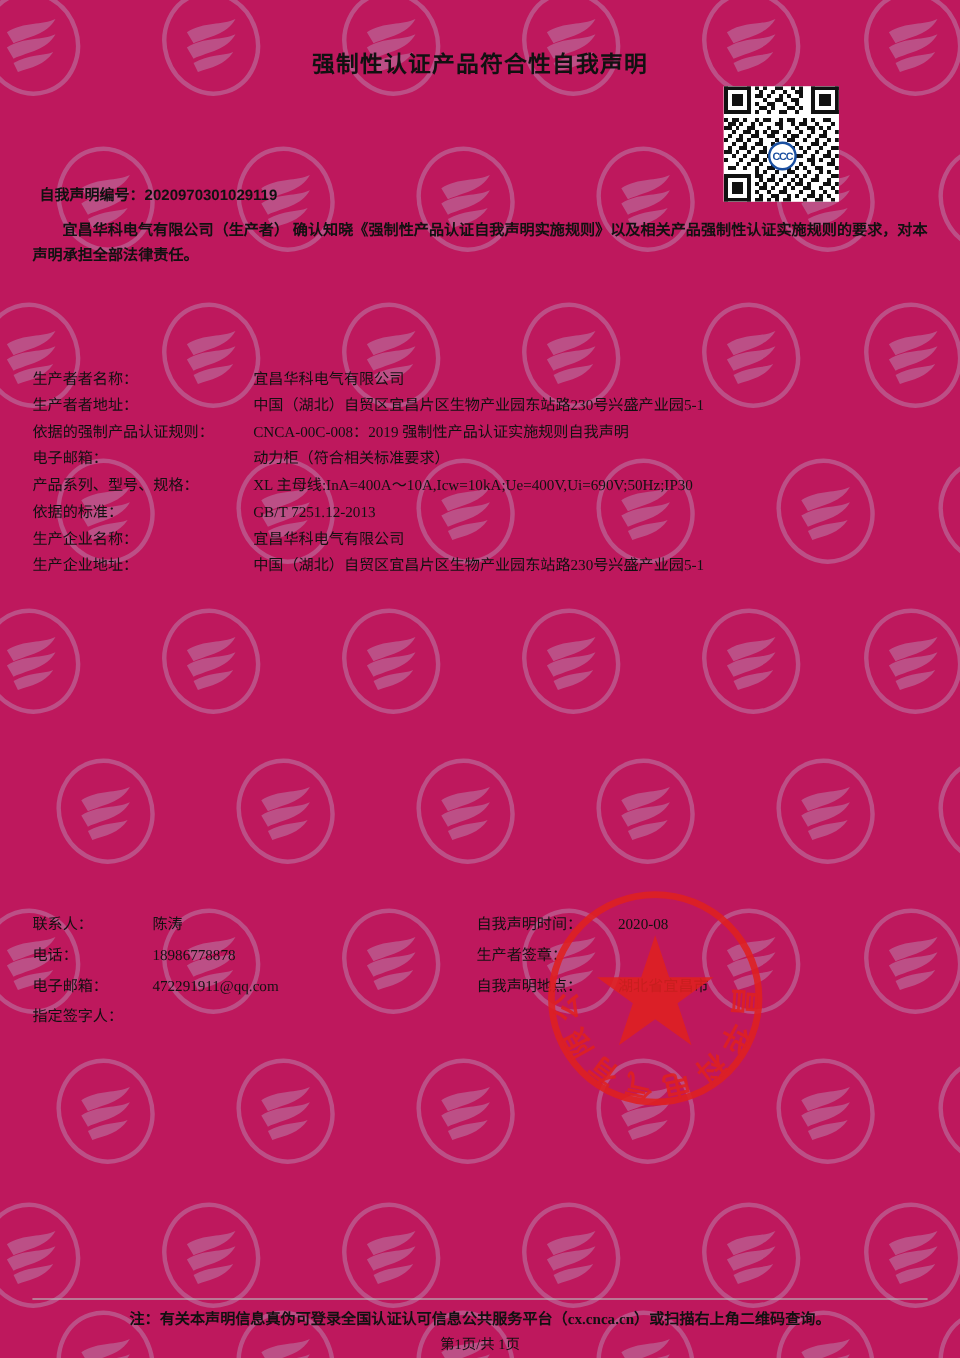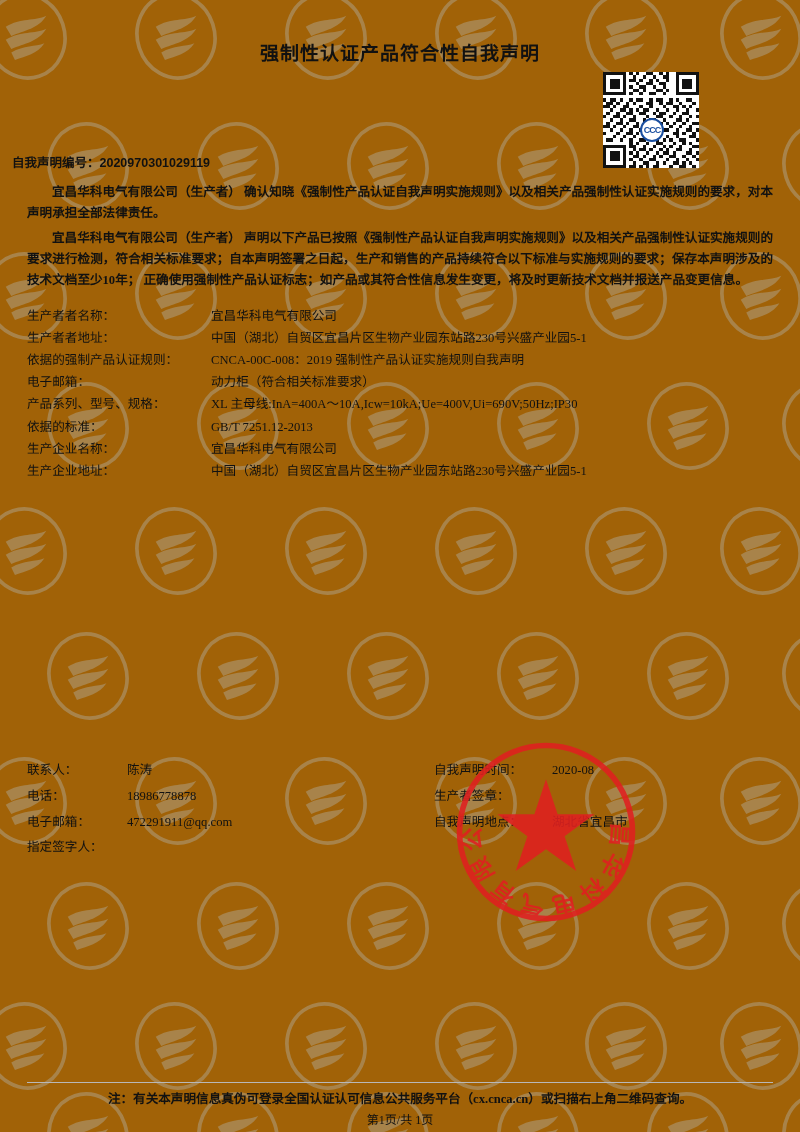--- a/index.html
+++ b/index.html
@@ -4,21 +4,21 @@
 <style>
   html, body {
     margin: 0;
     padding: 0;
     background: #ffffff;
   }
   .page {
     position: relative;
     width: 800px;
     height: 1132px;
-    background: #a16207;
+    background: #be185d;
     overflow: hidden;
     font-family: "Liberation Serif", "DejaVu Serif", serif;
     color: #111;
   }
 
   
   .watermark-layer {
     position: absolute;
     inset: 0;
     z-index: 0;
@@ -78,21 +78,21 @@
     color: #1a4fa0;
     font-size: 9px;
     font-weight: bold;
     letter-spacing: -1px;
     font-family: "Liberation Sans", sans-serif;
   }
 
   .decl-no {
     position: absolute;
     top: 152px;
-    left: 12px;
+    left: 33px;
     font-size: 12.5px;
     font-weight: bold;
     font-family: "Liberation Sans", sans-serif;
   }
 
   .para {
     position: absolute;
     left: 27px;
     width: 746px;
     font-size: 12.6px;
@@ -141,21 +141,21 @@
     justify-content: flex-start;
   }
   .sig-col-left { width: 370px; }
   .sig-col-right { width: 376px; }
   .sig-row {
     display: flex;
     line-height: 2.05;
   }
   .sig-row .k { width: 100px; white-space: nowrap; }
   .sig-row .v { flex: 1; }
-  .sig-row.r .k { width: 118px; margin-left: 37px; }
+  .sig-row.r .k { width: 118px; }
 
   
   .seal {
     position: absolute;
     top: 738px;
     left: 452px;
     width: 188px;
     height: 188px;
     z-index: 3;
     opacity: 0.88;
@@ -909,21 +909,20 @@
         </g>
       </svg>
     </div>
     <div class="qr-ccc">CCC</div>
 
     <div class="decl-no">
       <span>自我声明编号：</span><span>2020970301029119</span>
     </div>
 
     <div class="para" id="para-1">宜昌华科电气有限公司（生产者）  确认知晓《强制性产品认证自我声明实施规则》以及相关产品强制性认证实施规则的要求，对本声明承担全部法律责任。</div>
-    <div class="para" id="para-2">宜昌华科电气有限公司（生产者）  声明以下产品已按照《强制性产品认证自我声明实施规则》以及相关产品强制性认证实施规则的要求进行检测，符合相关标准要求；自本声明签署之日起，生产和销售的产品持续符合以下标准与实施规则的要求；保存本声明涉及的技术文档至少10年； 正确使用强制性产品认证标志；如产品或其符合性信息发生变更，将及时更新技术文档并报送产品变更信息。</div>
 
     <table class="fields">
       <tbody id="fields-body">
           <tr>
             <td class="label">生产者者名称：</td>
             <td class="value">宜昌华科电气有限公司</td>
           </tr>
           <tr>
             <td class="label">生产者者地址：</td>
             <td class="value">中国（湖北）自贸区宜昌片区生物产业园东站路230号兴盛产业园5-1</td>

